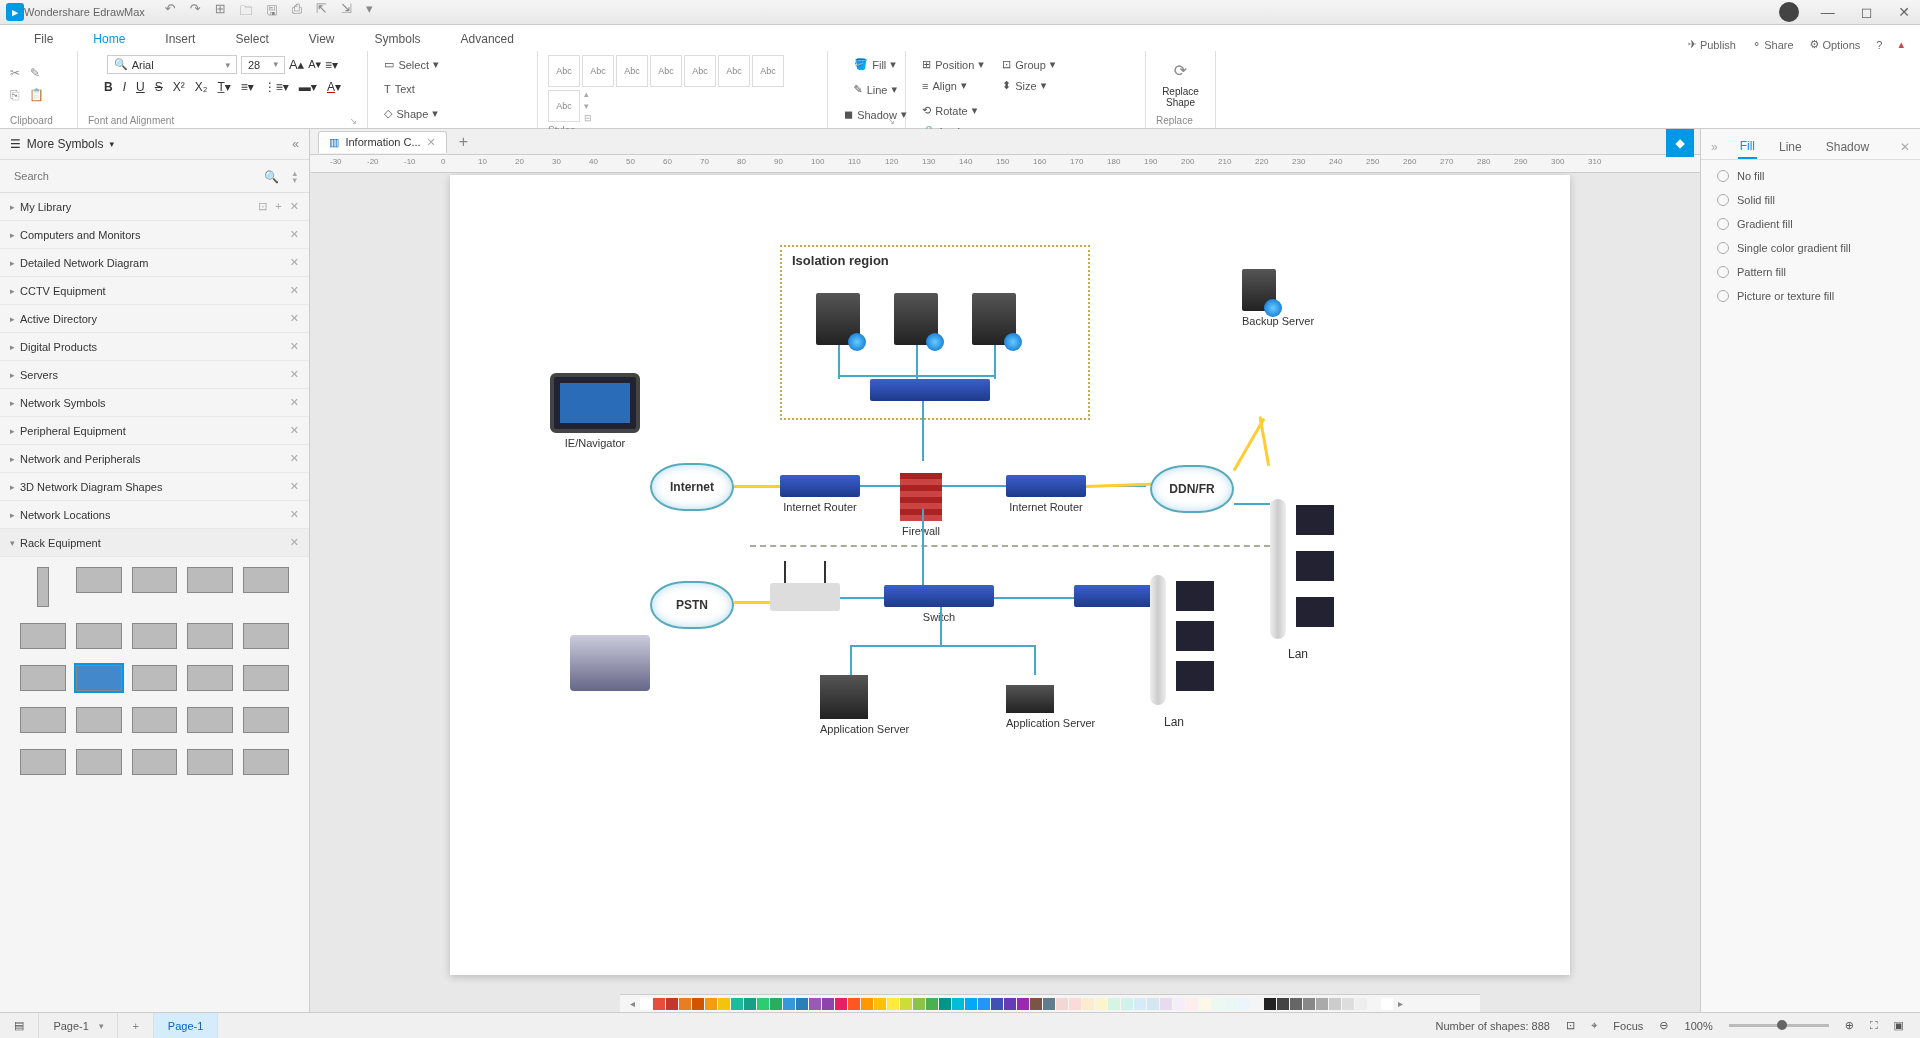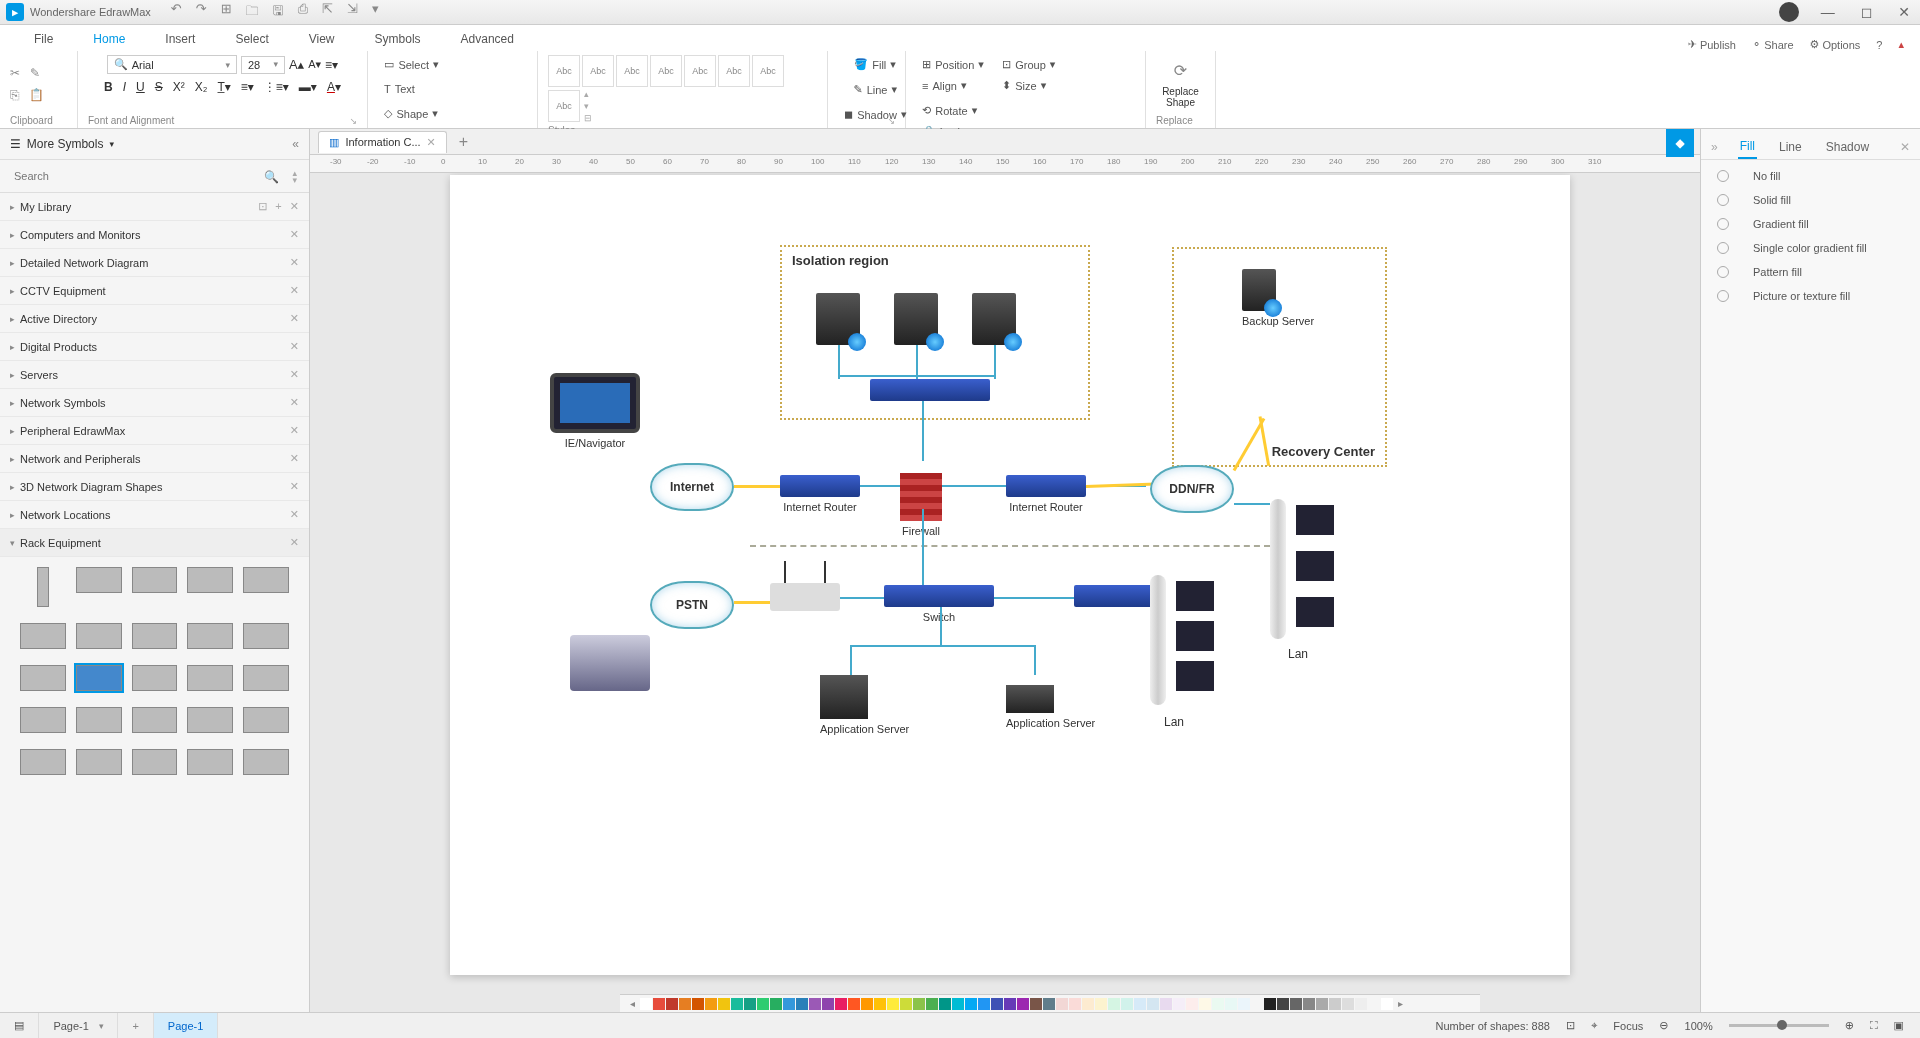--- a/index.html
+++ b/index.html
@@ -1,21 +1,21 @@
 <!DOCTYPE html>
 <html><head>
 <meta charset="utf-8">
 <style>
 * { margin:0; padding:0; box-sizing:border-box; font-family:"Segoe UI",Arial,sans-serif; }
 body { width:1920px; height:1038px; background:#e8e8e8; overflow:hidden; position:relative; font-size:12px; color:#333; }
 
 
 .titlebar { height:25px; background:linear-gradient(#f5f5f5,#e8e8e8); display:flex; align-items:center; padding:0 6px; border-bottom:1px solid #ccc; }
 .logo { width:18px; height:18px; background:#0099e5; border-radius:3px; display:flex; align-items:center; justify-content:center; color:#fff; font-weight:bold; font-size:11px; }
-.app-title { margin-left:6px; font-size:11px; color:#666; }
+.app-title { font-size:11px; color:#666; }
 .qat { display:flex; gap:14px; margin-left:20px; }
 .qat span { color:#888; cursor:pointer; font-size:13px; }
 .titlebar .right { margin-left:auto; display:flex; gap:18px; align-items:center; }
 .avatar { width:20px; height:20px; border-radius:50%; background:#444; }
 .winbtn { color:#666; font-size:14px; cursor:pointer; padding:0 4px; }
 
 
 .menutabs { height:26px; display:flex; align-items:flex-end; padding-left:14px; background:#ffffff; }
 .menutab { padding:5px 20px; font-size:12px; color:#555; cursor:pointer; }
 .menutab.active { background:#fff; border-radius:4px 4px 0 0; color:#0099e5; font-weight:500; }
@@ -101,21 +101,21 @@
 .dashed-line { position:absolute; border-top:2px dashed #aa9; }
 
 
 .rightpanel { width:220px; background:#f8f8f8; border-left:1px solid #ccc; display:flex; flex-direction:column; }
 .rp-tabs { display:flex; border-bottom:1px solid #ddd; padding:6px 10px 0; gap:20px; align-items:center; }
 .rp-handle { width:28px; height:28px; background:#0099e5; display:flex; align-items:center; justify-content:center; color:#fff; margin-right:6px; }
 .rp-tab { padding:4px 2px; font-size:12px; cursor:pointer; color:#666; }
 .rp-tab.active { color:#0099e5; border-bottom:2px solid #0099e5; font-weight:500; }
 .rp-tabs .rp-close { margin-left:auto; color:#aaa; cursor:pointer; }
 .fill-opts { padding:10px 16px; display:flex; flex-direction:column; gap:12px; }
-.radio { display:flex; align-items:center; gap:24px; font-size:11px; color:#555; cursor:pointer; }
+.radio { display:flex; align-items:center; gap:8px; font-size:11px; color:#555; cursor:pointer; }
 .radio .r { width:12px; height:12px; border:1px solid #aaa; border-radius:50%; }
 
 
 .colorstrip { position:absolute; left:310px; right:220px; bottom:0px; top:auto; height:18px; background:#f5f5f5; border-top:1px solid #ccc; display:flex; align-items:center; padding:0 6px; gap:1px; }
 .colorstrip .sw { width:12px; height:12px; cursor:pointer; }
 .colorstrip .gap { width:12px; }
 .colorstrip .chev { color:#888; font-size:10px; padding:0 4px; }
 
 
 .statusbar { position:absolute; left:0; right:0; bottom:0; height:26px; background:#f0f0f0; border-top:1px solid #ccc; display:flex; align-items:center; font-size:11px; color:#555; }
@@ -348,21 +348,21 @@
           <span>Servers</span>
           <span class="close">✕</span>
         </div>
         <div class="sym-cat">
           <span class="chev">▸</span>
           <span>Network Symbols</span>
           <span class="close">✕</span>
         </div>
         <div class="sym-cat">
           <span class="chev">▸</span>
-          <span>Peripheral EdrawMax</span>
+          <span>Peripheral Equipment</span>
           <span class="close">✕</span>
         </div>
         <div class="sym-cat">
           <span class="chev">▸</span>
           <span>Network and Peripherals</span>
           <span class="close">✕</span>
         </div>
         <div class="sym-cat">
           <span class="chev">▸</span>
           <span>3D Network Diagram Shapes</span>
@@ -493,23 +493,20 @@
             <div class="server"></div>
           </div>
         <div class="node" style="left:420px;top:204px;">
             <div class="router" style="width:120px;"></div>
           </div>
         <div class="line-v" style="left:388px;top:170px;height:34px;"></div>
         <div class="line-v" style="left:466px;top:170px;height:34px;"></div>
         <div class="line-v" style="left:544px;top:170px;height:34px;"></div>
         <div class="line-h" style="left:388px;top:200px;width:156px;"></div>
 
-        <div class="dotted-box" style="left:722px;top:72px;width:215px;height:220px;">
-          <div class="box-label" style="top:auto;bottom:6px;left:auto;right:10px;">Recovery Center</div>
-        </div>
         <div class="node" style="left:792px;top:94px;">
             <div class="server" style="width:34px;height:42px;"></div>
             <div class="node-label">Backup Server</div>
           </div>
 
         <div class="node" style="left:100px;top:198px;">
             <div class="tablet"></div>
             <div class="node-label">IE/Navigator</div>
           </div>
 

